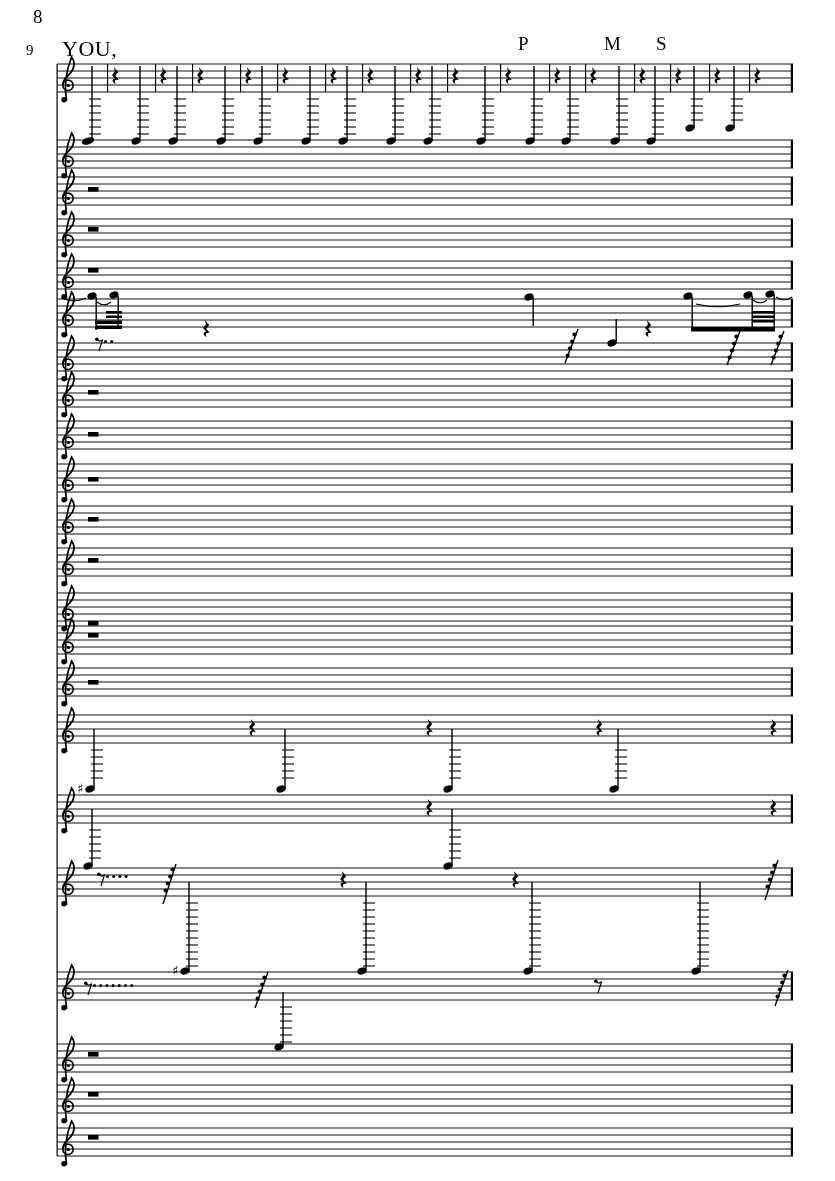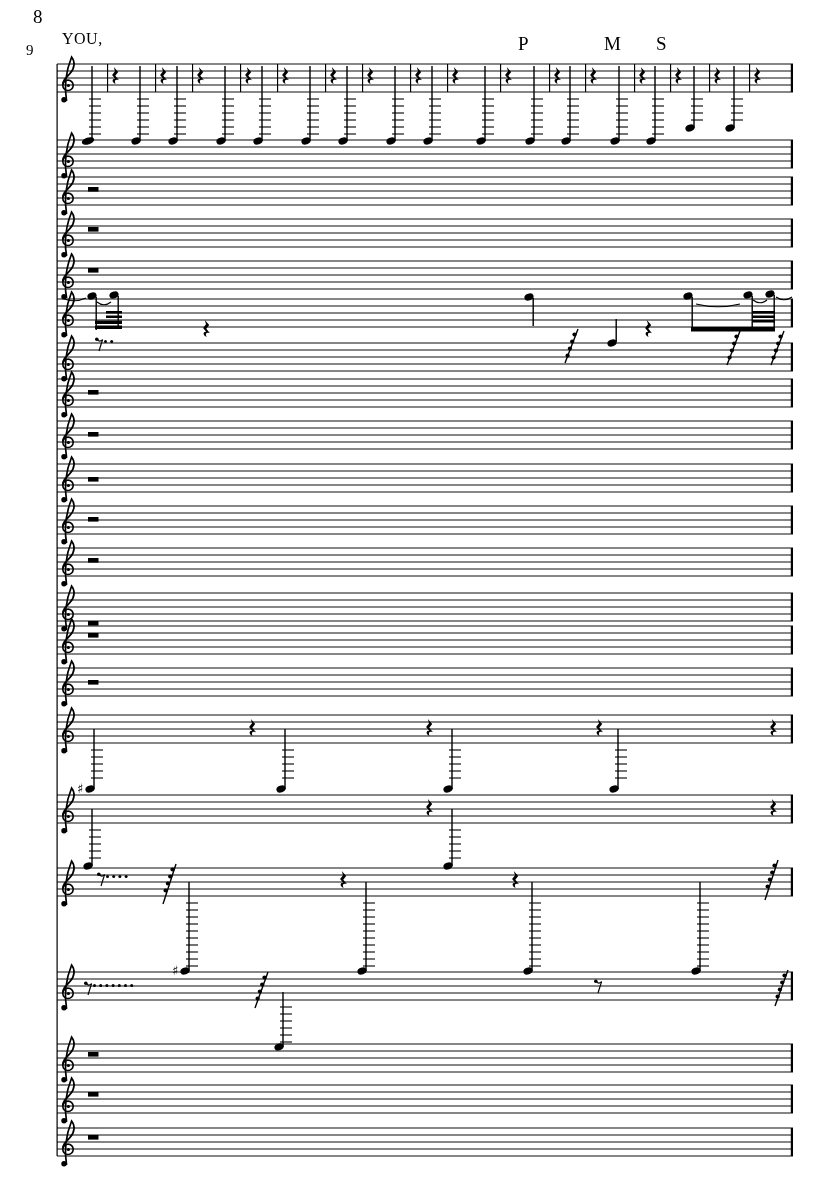--- a/index.html
+++ b/index.html
@@ -1,21 +1,21 @@
 <!DOCTYPE html>
 <html><head>
 <meta charset="utf-8">
 <style>
   html,body{margin:0;padding:0;background:#fff;}
   #page{position:relative;width:835px;height:1181px;background:#ffffff;overflow:hidden;
         font-family:"Liberation Serif", serif;color:#000;}
   .t{position:absolute;color:#000;white-space:pre;}
   #t-page{left:33px;top:6px;font-size:19px;}
   #t-sys{left:26px;top:42px;font-size:15px;}
-  #t-you{left:62px;top:30px;font-size:16px;letter-spacing:.5px;}
+  #t-you{left:62px;top:36px;font-size:22px;letter-spacing:.5px;}
   #t-p{left:518px;top:33px;font-size:19px;}
   #t-m{left:604px;top:33px;font-size:19px;}
   #t-s{left:656px;top:33px;font-size:19px;}
   svg{position:absolute;left:0;top:0;}
 </style>
 </head>
 <body>
 
 <div id="page">
   <span class="t" id="t-page">8</span>

